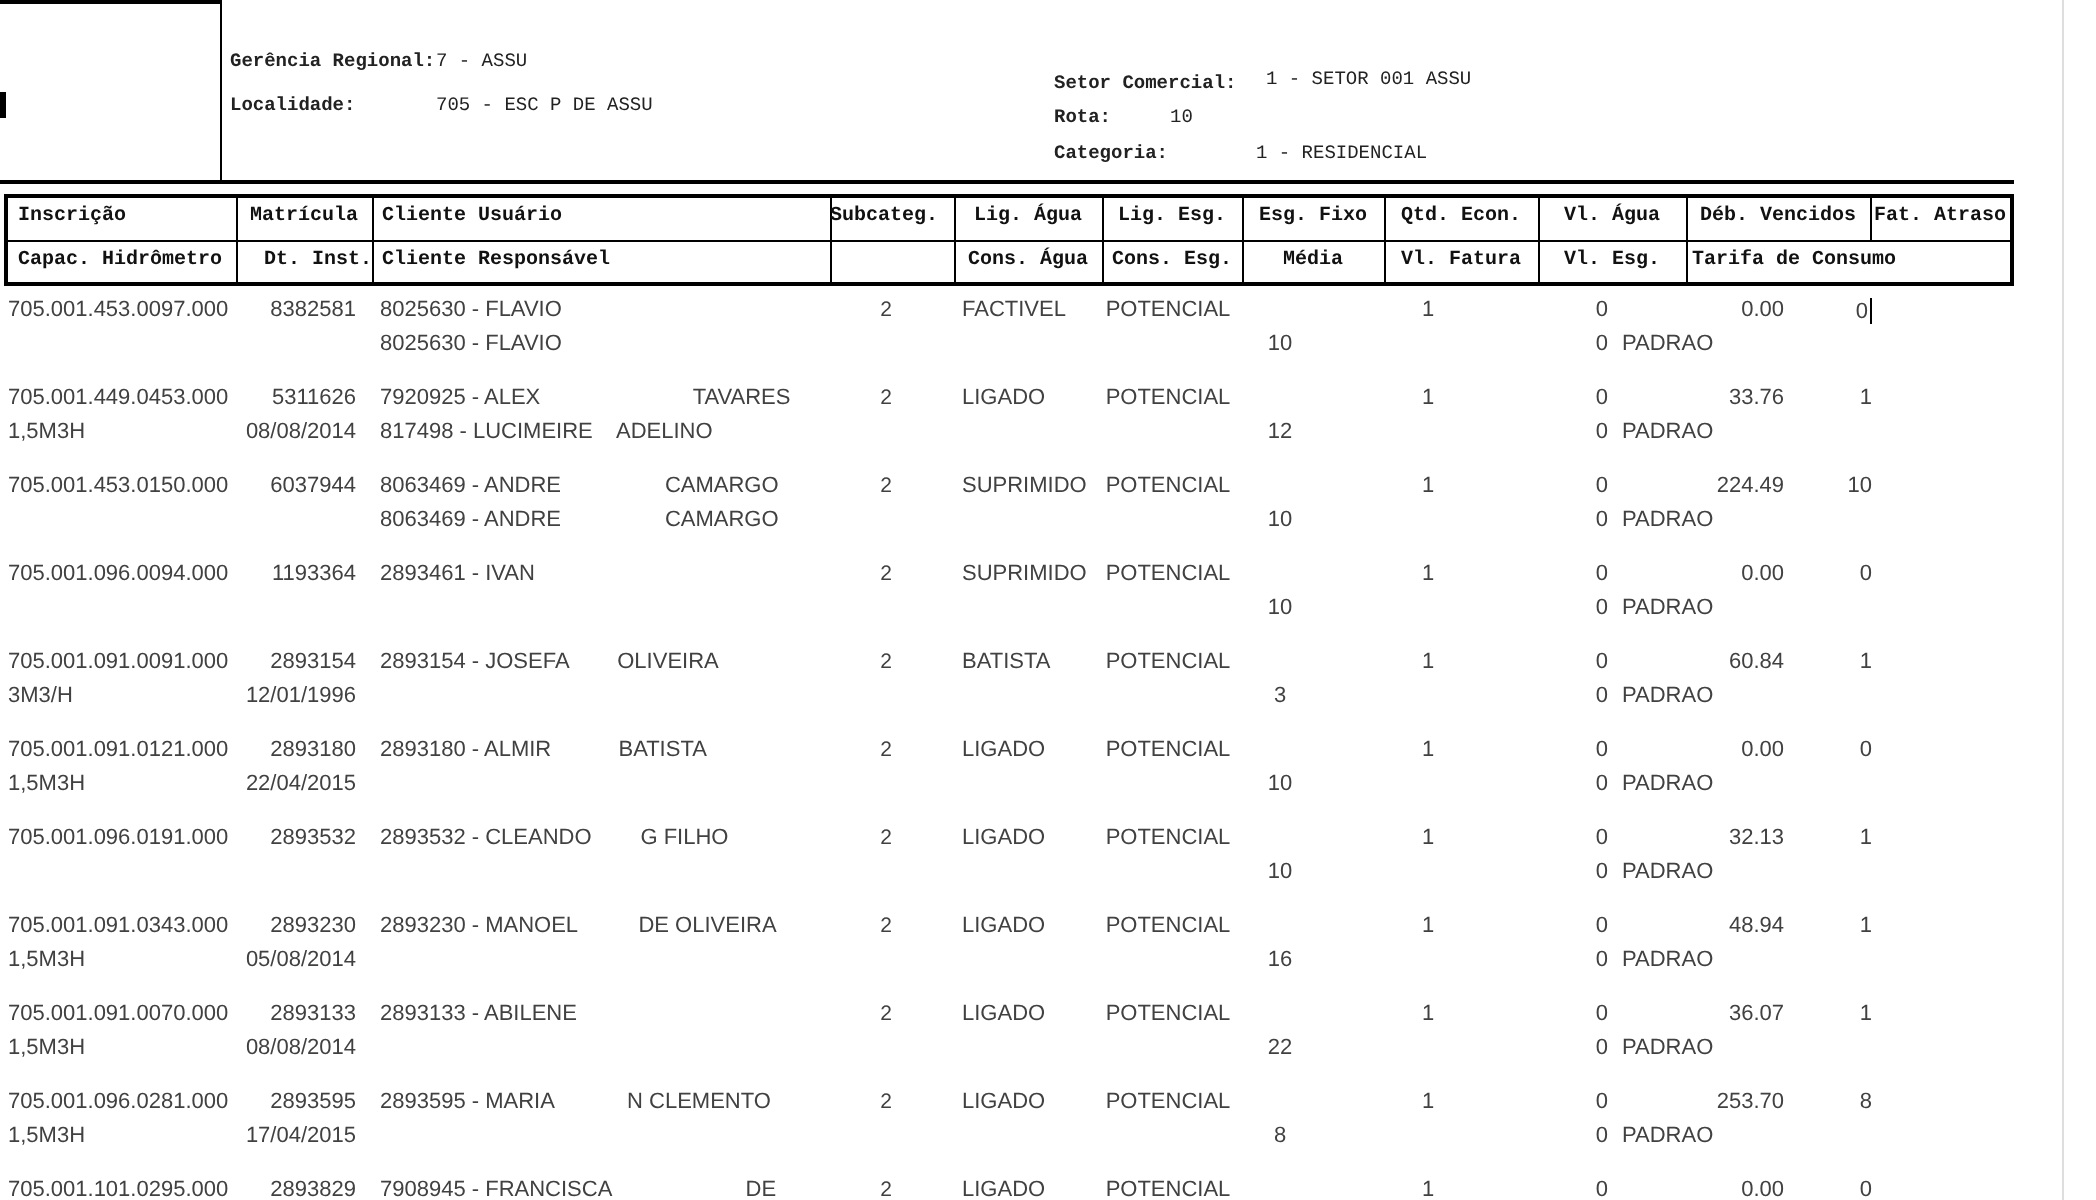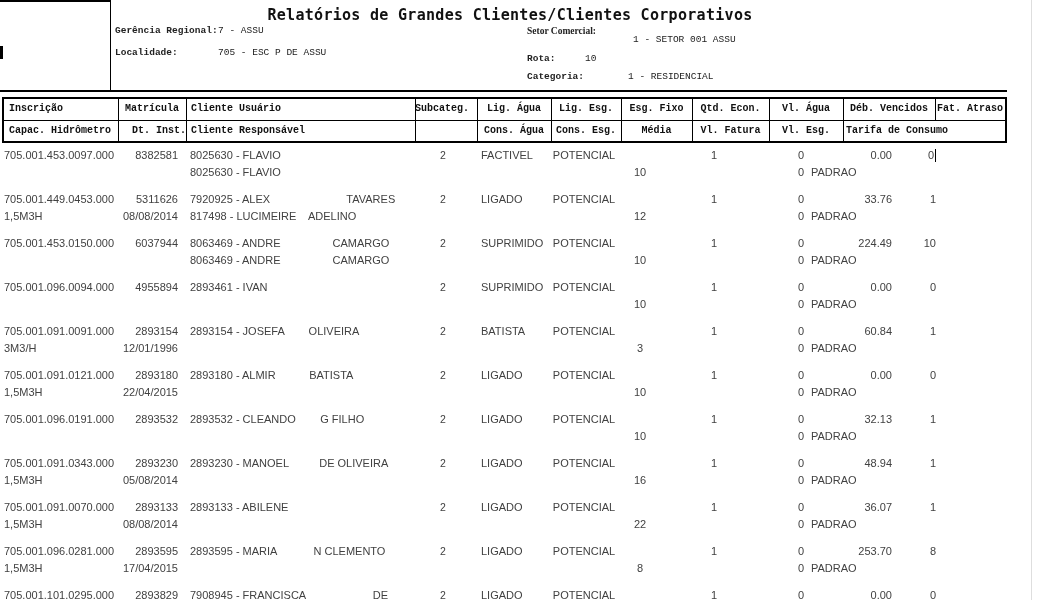--- a/index.html
+++ b/index.html
@@ -17,21 +17,21 @@
 
   .report-title{
     position:absolute;left:110px;top:6px;width:800px;text-align:center;
     font-family:"DejaVu Sans Mono",monospace;font-weight:bold;font-size:15px;
     letter-spacing:0.3px;color:#111;white-space:pre;
   }
   .hf{position:absolute;font-family:"Liberation Mono",monospace;font-size:9.5px;color:#222;white-space:pre;}
   .hf-label{font-weight:bold;}
   .f-ger-l{left:115px;top:25px;}   .f-ger-v{left:218px;top:25px;}
   .f-loc-l{left:115px;top:47px;}   .f-loc-v{left:218px;top:47px;}
-  .f-set-l{left:527px;top:26px;font-family:Liberation Serif, serif;}   .f-set-v{left:633px;top:34px;}
+  .f-set-l{left:527px;top:36px;}   .f-set-v{left:633px;top:34px;}
   .f-rot-l{left:527px;top:53px;}   .f-rot-v{left:585px;top:53px;}
   .f-cat-l{left:527px;top:71px;}   .f-cat-v{left:628px;top:71px;}
 
   .page-box{
     position:absolute;left:912px;top:0;width:95px;height:77px;box-sizing:border-box;
     border-left:1px solid #000;border-right:1px solid #000;border-bottom:1px solid #000;border-top:2px solid #000;
     font-family:"Liberation Mono",monospace;color:#222;
   }
   .pb-line1{position:absolute;left:0;top:5px;width:100%;font-size:11px;}
   .pb-pag{position:absolute;left:7px;top:0;}
@@ -97,21 +97,20 @@
 </style>
 </head>
 <body>
 
 <div class="page">
 
   <div class="top-border-left"></div>
   <div class="logo-divider"></div>
   <div class="left-tick"></div>
 
-  <div class="report-title">Relatórios de Grandes Clientes/Clientes Corporativos</div>
 
   <span class="hf hf-label f-ger-l">Gerência Regional:</span>
   <span class="hf f-ger-v">7 - ASSU</span>
   <span class="hf hf-label f-loc-l">Localidade:</span>
   <span class="hf f-loc-v">705 - ESC P DE ASSU</span>
   <span class="hf hf-label f-set-l">Setor Comercial:</span>
   <span class="hf f-set-v">1 - SETOR 001 ASSU</span>
   <span class="hf hf-label f-rot-l">Rota:</span>
   <span class="hf f-rot-v">10</span>
   <span class="hf hf-label f-cat-l">Categoria:</span>
@@ -207,21 +206,21 @@
       <span class="c c-qtd">1</span>
       <span class="c c-vagua">0</span>
       <span class="c c-vesg">0</span>
       <span class="c c-tarifa">PADRAO</span>
       <span class="c c-deb">224.49</span>
       <span class="c c-fat">10</span>
     </div>
       <div class="record">
       <span class="c c-insc">705.001.096.0094.000</span>
       <span class="c c-capac"></span>
-      <span class="c c-matr">4955894</span>
+      <span class="c c-matr">1193364</span>
       <span class="c c-dt"></span>
       <span class="c c-usu">2893461 - IVAN</span>
       <span class="c c-resp"></span>
       <span class="c c-sub">2</span>
       <span class="c c-liga">SUPRIMIDO</span>
       <span class="c c-lige">POTENCIAL</span>
       <span class="c c-media">10</span>
       <span class="c c-qtd">1</span>
       <span class="c c-vagua">0</span>
       <span class="c c-vesg">0</span>

